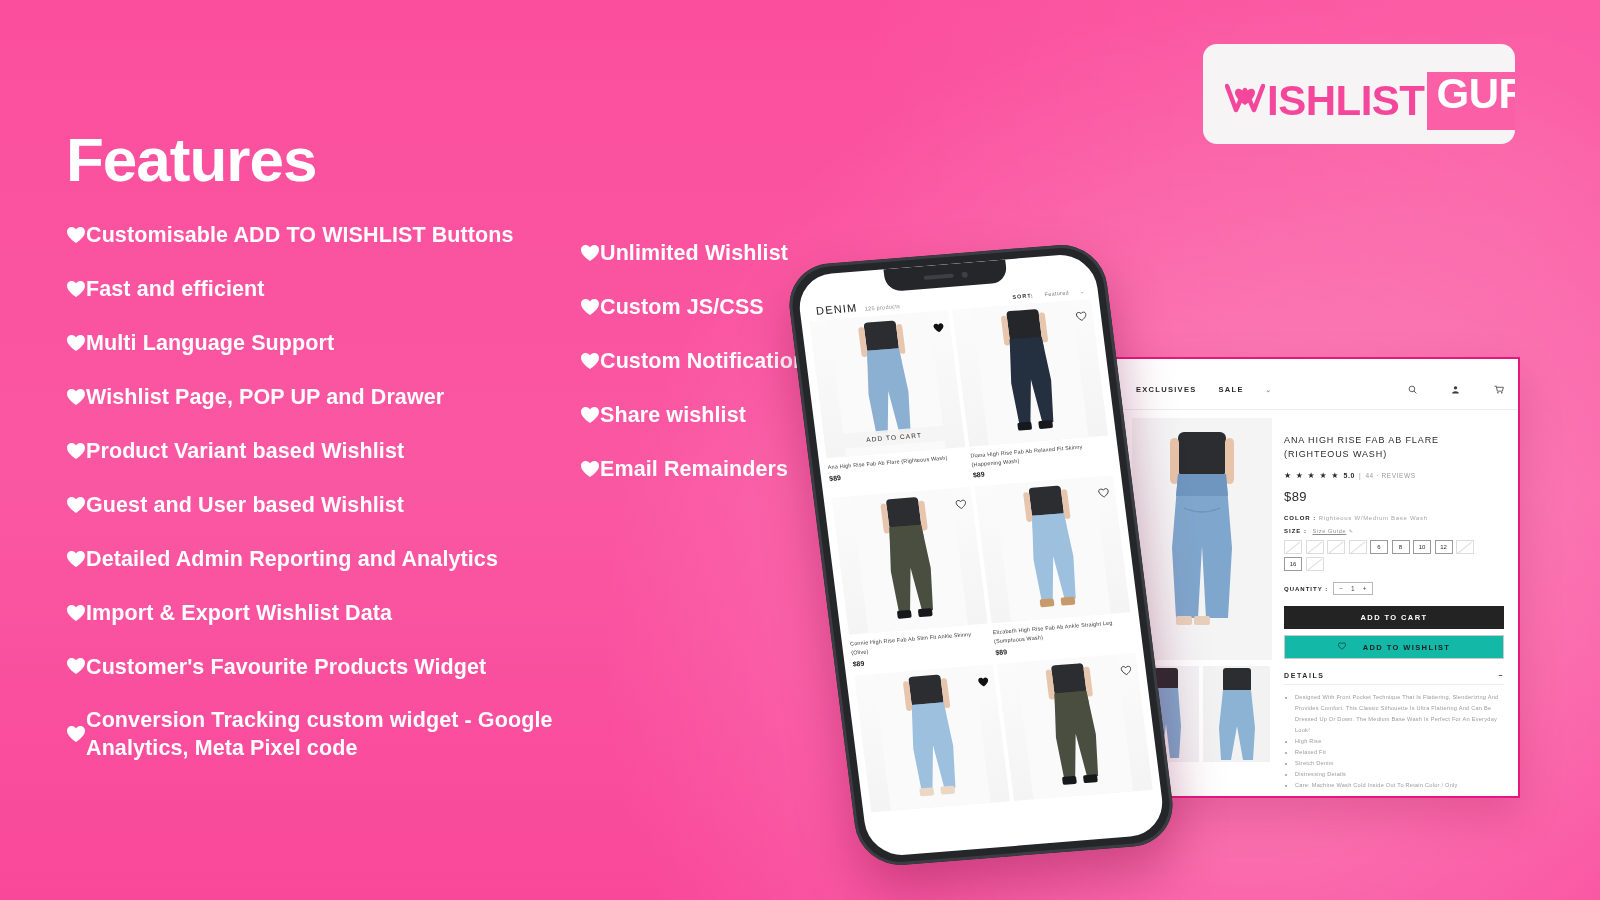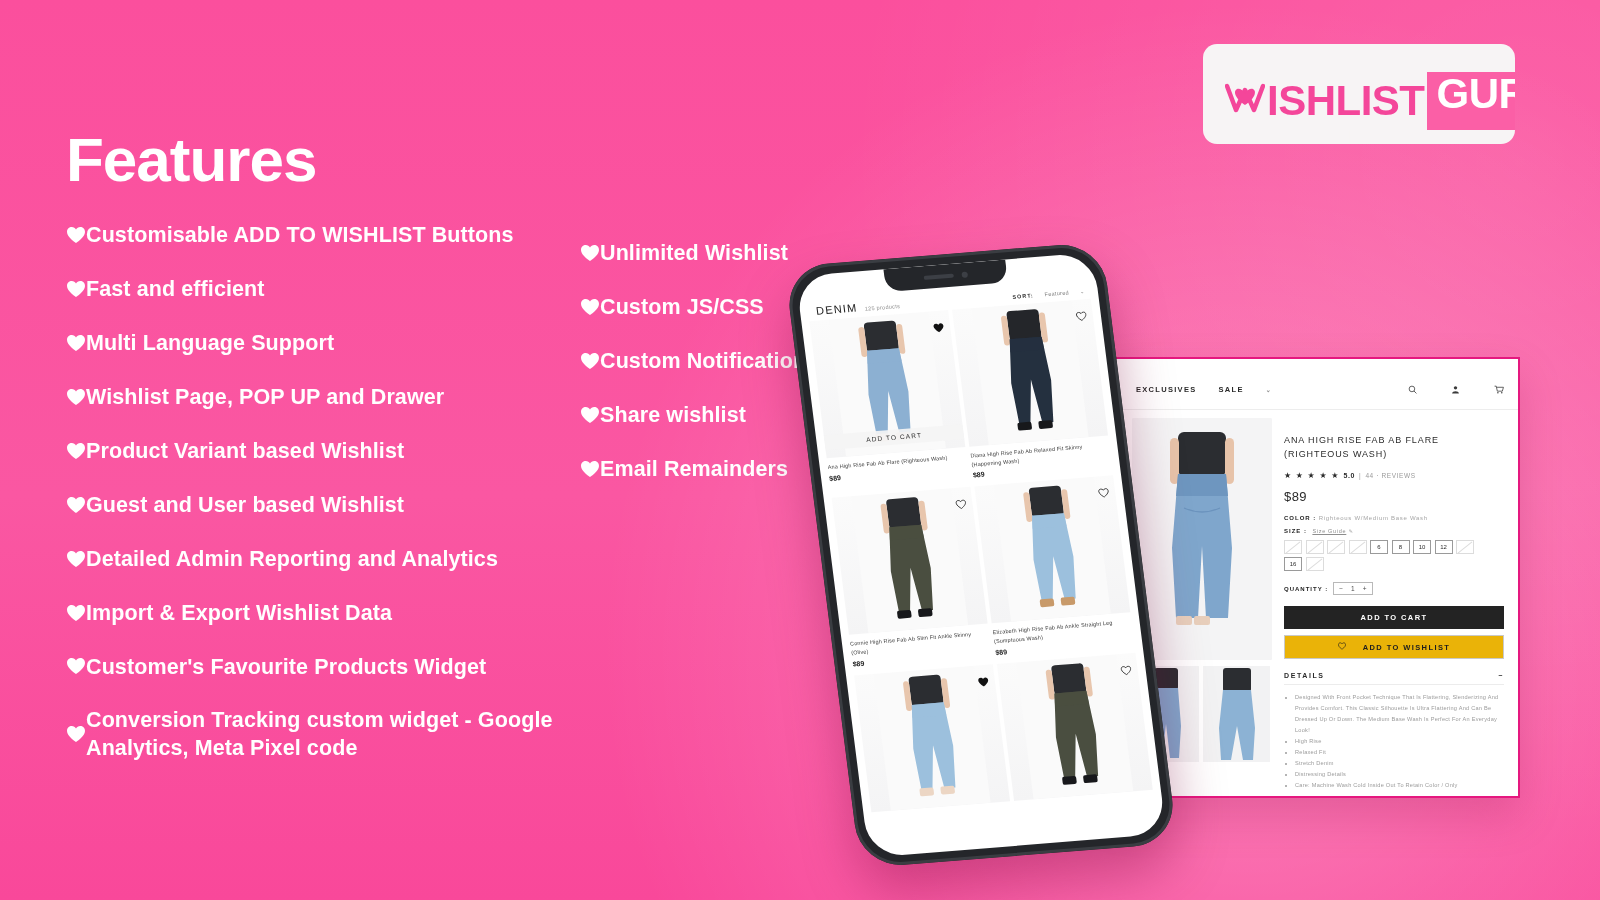--- a/index.html
+++ b/index.html
@@ -109,21 +109,21 @@
   .dk-qty{display:flex;align-items:center;gap:5px;margin-top:11px;font-size:6px;color:#1e1e1e;letter-spacing:1px;font-weight:700;}
   .qty-box{
     border:1px solid #b9b9b9;display:flex;align-items:center;gap:7px;
     padding:2px 5px;font-size:6.5px;color:#4a4a4a;font-weight:400;
   }
   .btn-cart{
     margin-top:11px;background:#232323;color:#ffffff;text-align:center;
     padding:7px 0;font-size:7.5px;letter-spacing:1.4px;font-weight:700;
   }
   .btn-wish{
-    margin-top:6px;background:#eab308;color:#1e1e1e;
+    margin-top:6px;background:#14b8a6;color:#1e1e1e;
     border:1px solid #c9c9c9;padding:6px 0;font-size:7.5px;letter-spacing:1.4px;
     font-weight:700;display:flex;align-items:center;justify-content:center;gap:17px;
   }
   .dk-details{margin-top:13px;}
   .dk-det-head{
     display:flex;justify-content:space-between;align-items:center;
     font-size:7px;color:#2b2b2b;letter-spacing:1.6px;font-weight:600;
     padding-bottom:5px;border-bottom:1px solid #ececec;
   }
   .dk-det-list{margin:7px 0 0 0;padding-left:11px;}

